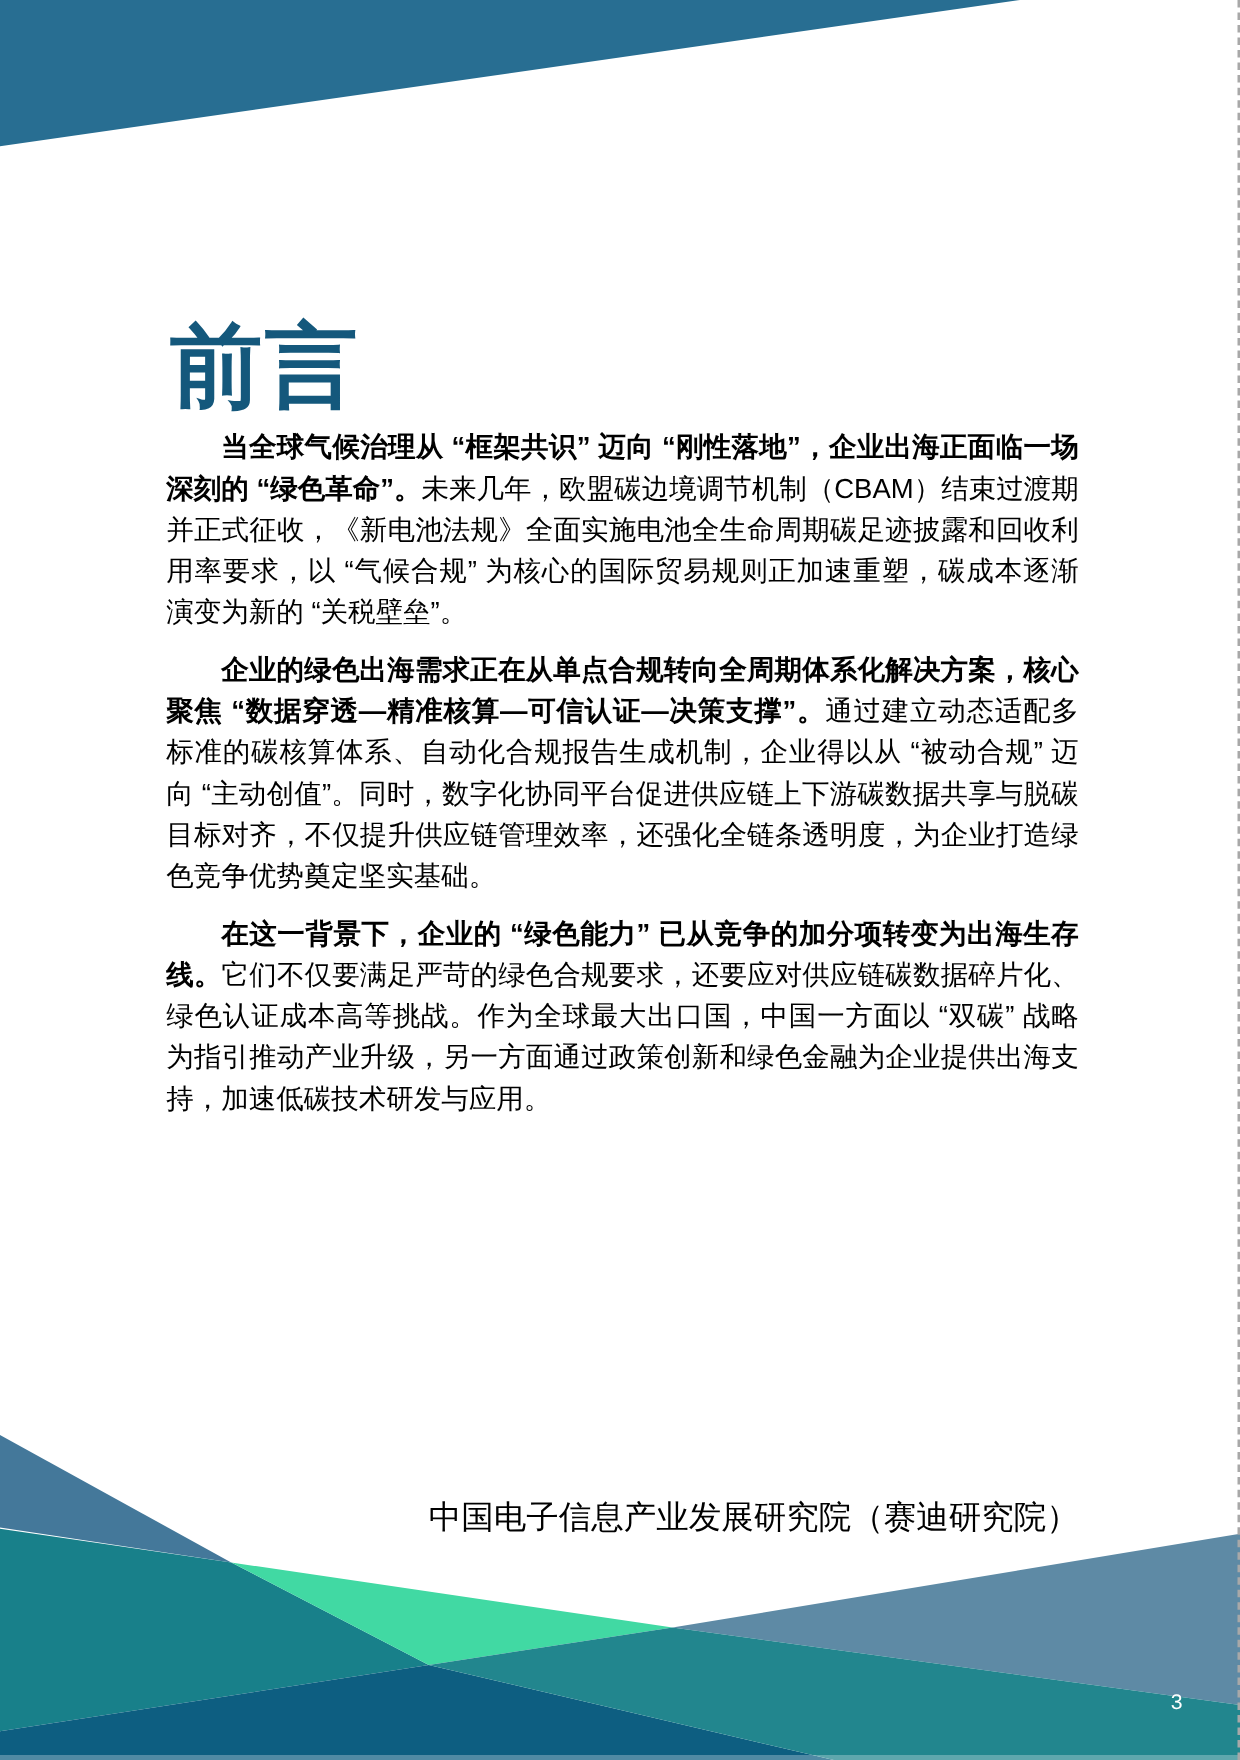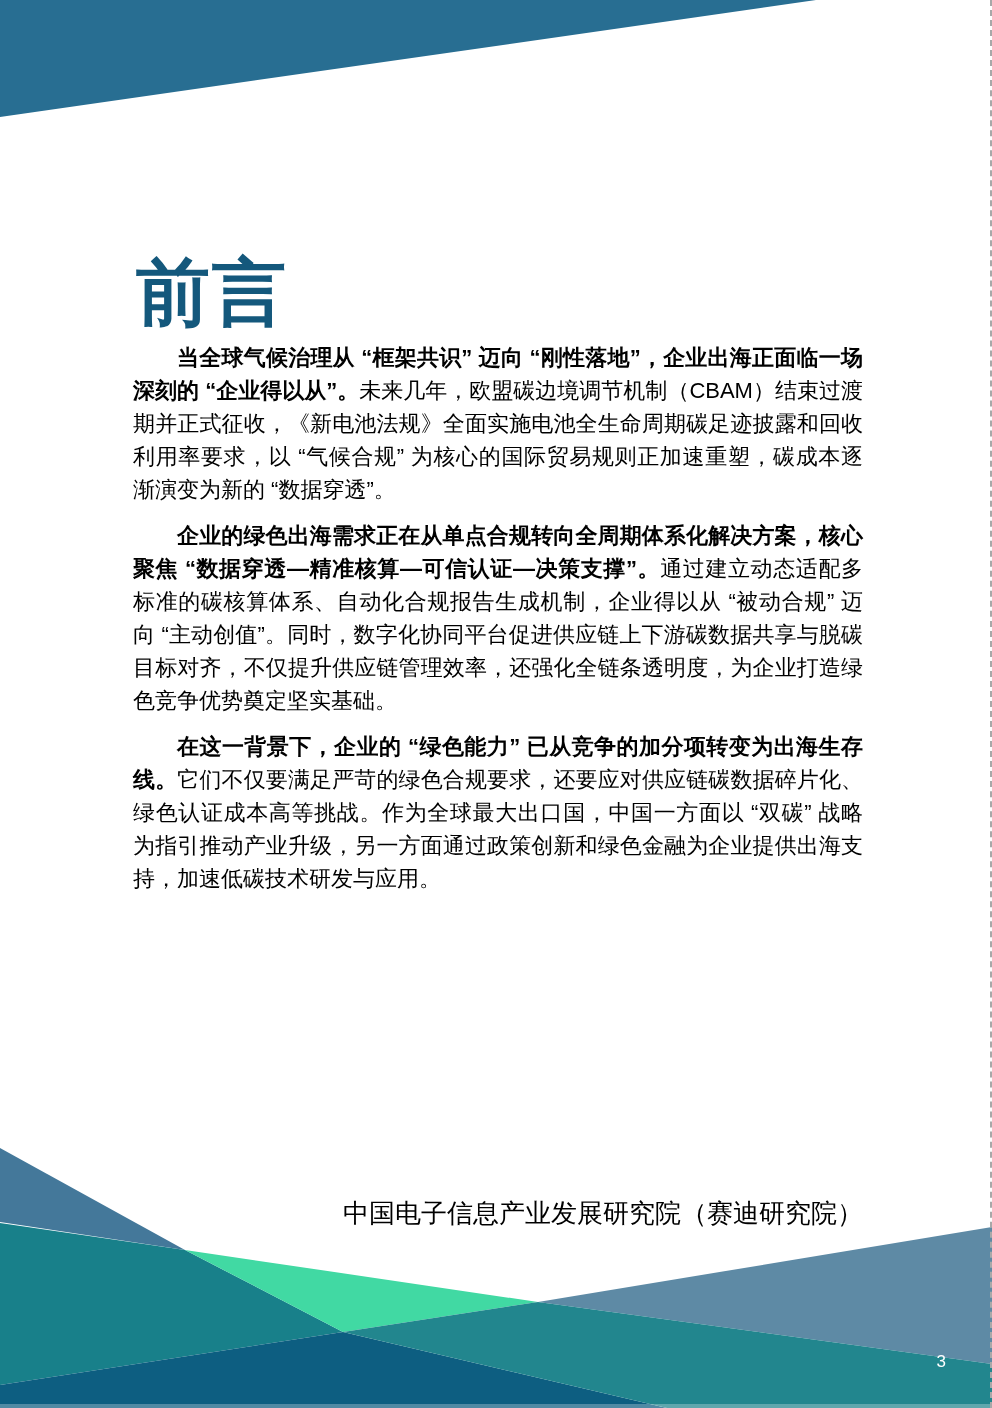--- a/index.html
+++ b/index.html
@@ -80,21 +80,21 @@
   <polygon points="343,1332 538,1302 992,1364 992,1408 667,1408" fill="#22868e"></polygon>
 
   <rect x="0" y="1404" width="992" height="4" fill="#ffffff" opacity="0.28"></rect>
 </svg>
 
 <div class="page-edge"></div>
 
 <h1 class="page-title">前言</h1>
 
 <div class="content">
-  <p><span class="b">当全球气候治理从 “框架共识” 迈向 “刚性落地”，企业出海正面临一场深刻的 “企业得以从”。</span><span>未来几年，欧盟碳边境调节机制（CBAM）结束过渡期并正式征收，《新电池法规》全面实施电池全生命周期碳足迹披露和回收利用率要求，以 “气候合规” 为核心的国际贸易规则正加速重塑，碳成本逐渐演变为新的 “数据穿透”。</span></p>
+  <p><span class="b">当全球气候治理从 “框架共识” 迈向 “刚性落地”，企业出海正面临一场深刻的 “绿色革命”。</span><span>未来几年，欧盟碳边境调节机制（CBAM）结束过渡期并正式征收，《新电池法规》全面实施电池全生命周期碳足迹披露和回收利用率要求，以 “气候合规” 为核心的国际贸易规则正加速重塑，碳成本逐渐演变为新的 “关税壁垒”。</span></p>
   <p><span class="b">企业的绿色出海需求正在从单点合规转向全周期体系化解决方案，核心聚焦 “数据穿透—精准核算—可信认证—决策支撑”。</span><span>通过建立动态适配多标准的碳核算体系、自动化合规报告生成机制，企业得以从 “被动合规” 迈向 “主动创值”。同时，数字化协同平台促进供应链上下游碳数据共享与脱碳目标对齐，不仅提升供应链管理效率，还强化全链条透明度，为企业打造绿色竞争优势奠定坚实基础。</span></p>
   <p><span class="b">在这一背景下，企业的 “绿色能力” 已从竞争的加分项转变为出海生存线。</span><span>它们不仅要满足严苛的绿色合规要求，还要应对供应链碳数据碎片化、绿色认证成本高等挑战。作为全球最大出口国，中国一方面以 “双碳” 战略为指引推动产业升级，另一方面通过政策创新和绿色金融为企业提供出海支持，加速低碳技术研发与应用。</span></p>
 </div>
 
 <div class="attribution">
   <div>中国电子信息产业发展研究院（赛迪研究院）</div>
 </div>
 
 <div class="pagenum">3</div>
 

